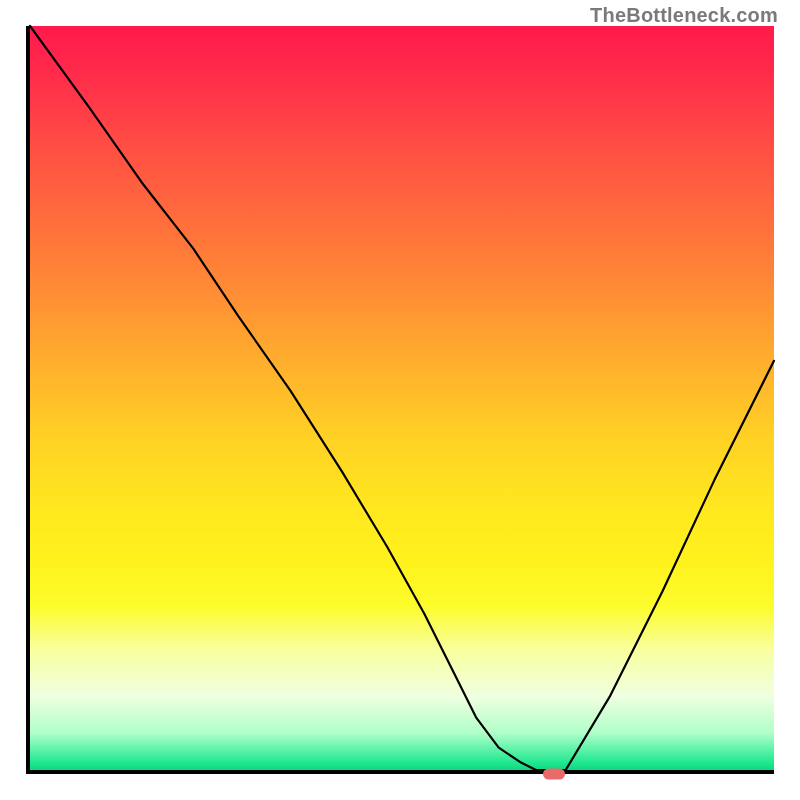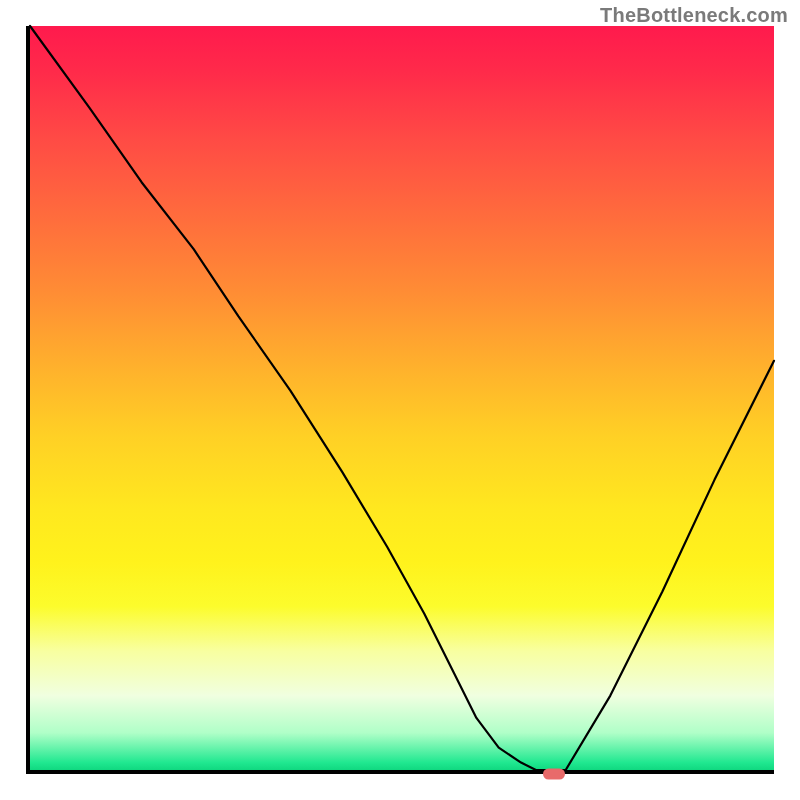--- a/index.html
+++ b/index.html
@@ -56,21 +56,21 @@
   .marker {
     position: absolute;
     width: 22px;
     height: 11px;
     border-radius: 6px;
     transform: translate(-50%, -50%);
   }
   .watermark {
     position: absolute;
     top: 4px;
-    right: 12px;
+    right: 22px;
     font-family: Arial, Helvetica, sans-serif;
     font-size: 20px;
     font-weight: 600;
     color: #7a7a7a;
     letter-spacing: 0.2px;
   }
 </style>
 </head>
 <body>
 

